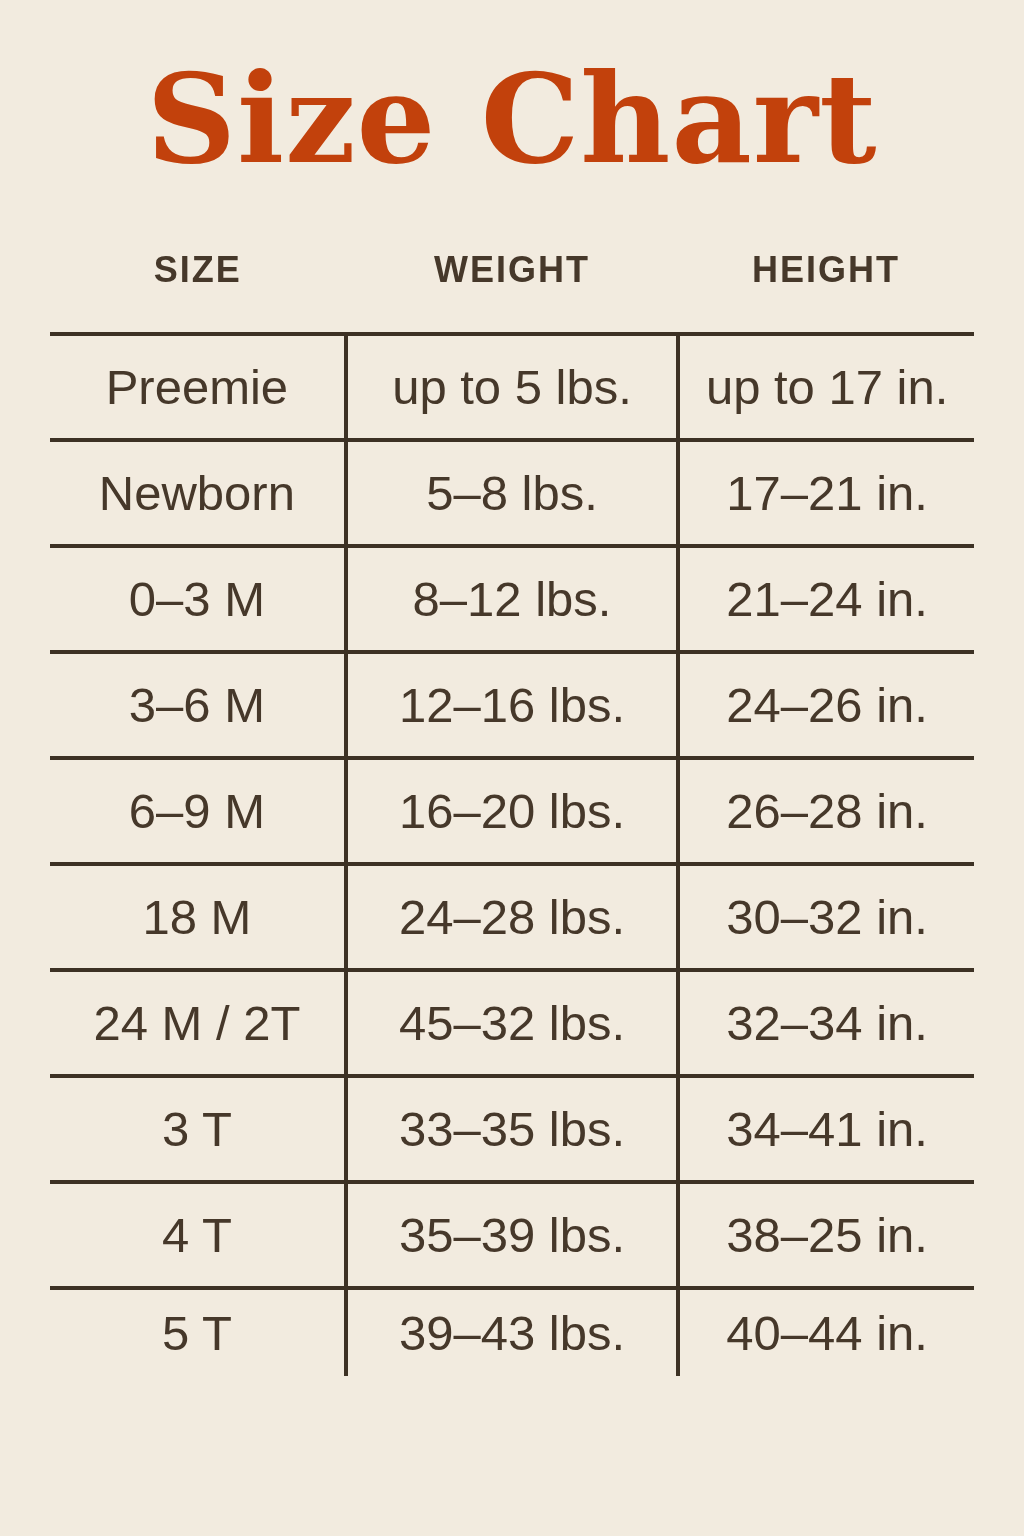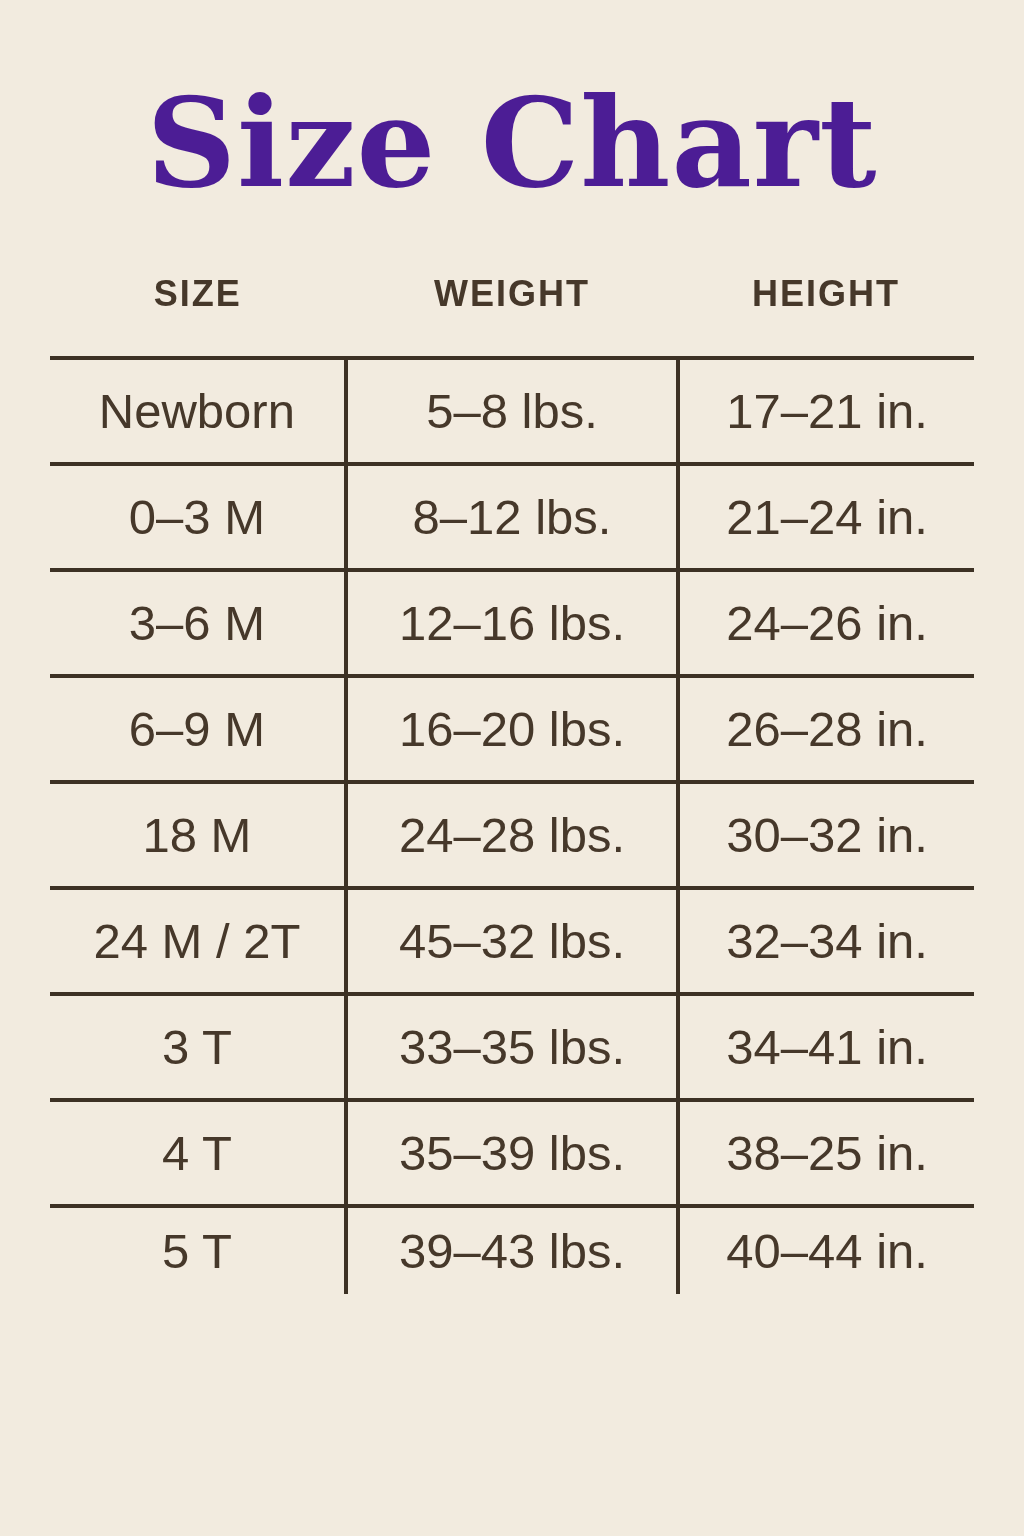--- a/index.html
+++ b/index.html
@@ -18,22 +18,22 @@
     width: 1024px;
     height: 1536px;
     box-sizing: border-box;
   }
   .title {
     font-family: "DejaVu Serif", serif;
     font-weight: 700;
     font-size: 124px;
     line-height: 1.15;
     text-align: center;
-    margin: 72px 0 0 0;
-    color: #4c1d95;
+    margin: 48px 0 0 0;
+    color: #c2410c;
     letter-spacing: 1px;
   }
   table.size-table {
     width: 924px;
     margin: 30px auto 0 auto;
     border-collapse: collapse;
     table-layout: fixed;
   }
   table.size-table th:nth-child(1),
   table.size-table td:nth-child(1) { width: 32%; }
@@ -77,20 +77,25 @@
   <table class="size-table">
     <thead>
       <tr>
         <th>SIZE</th>
         <th>WEIGHT</th>
         <th>HEIGHT</th>
       </tr>
     </thead>
     <tbody>
       <tr>
+        <td>Preemie</td>
+        <td>up to 5 lbs.</td>
+        <td>up to 17 in.</td>
+      </tr>
+      <tr>
         <td>Newborn</td>
         <td>5–8 lbs.</td>
         <td>17–21 in.</td>
       </tr>
       <tr>
         <td>0–3 M</td>
         <td>8–12 lbs.</td>
         <td>21–24 in.</td>
       </tr>
       <tr>

